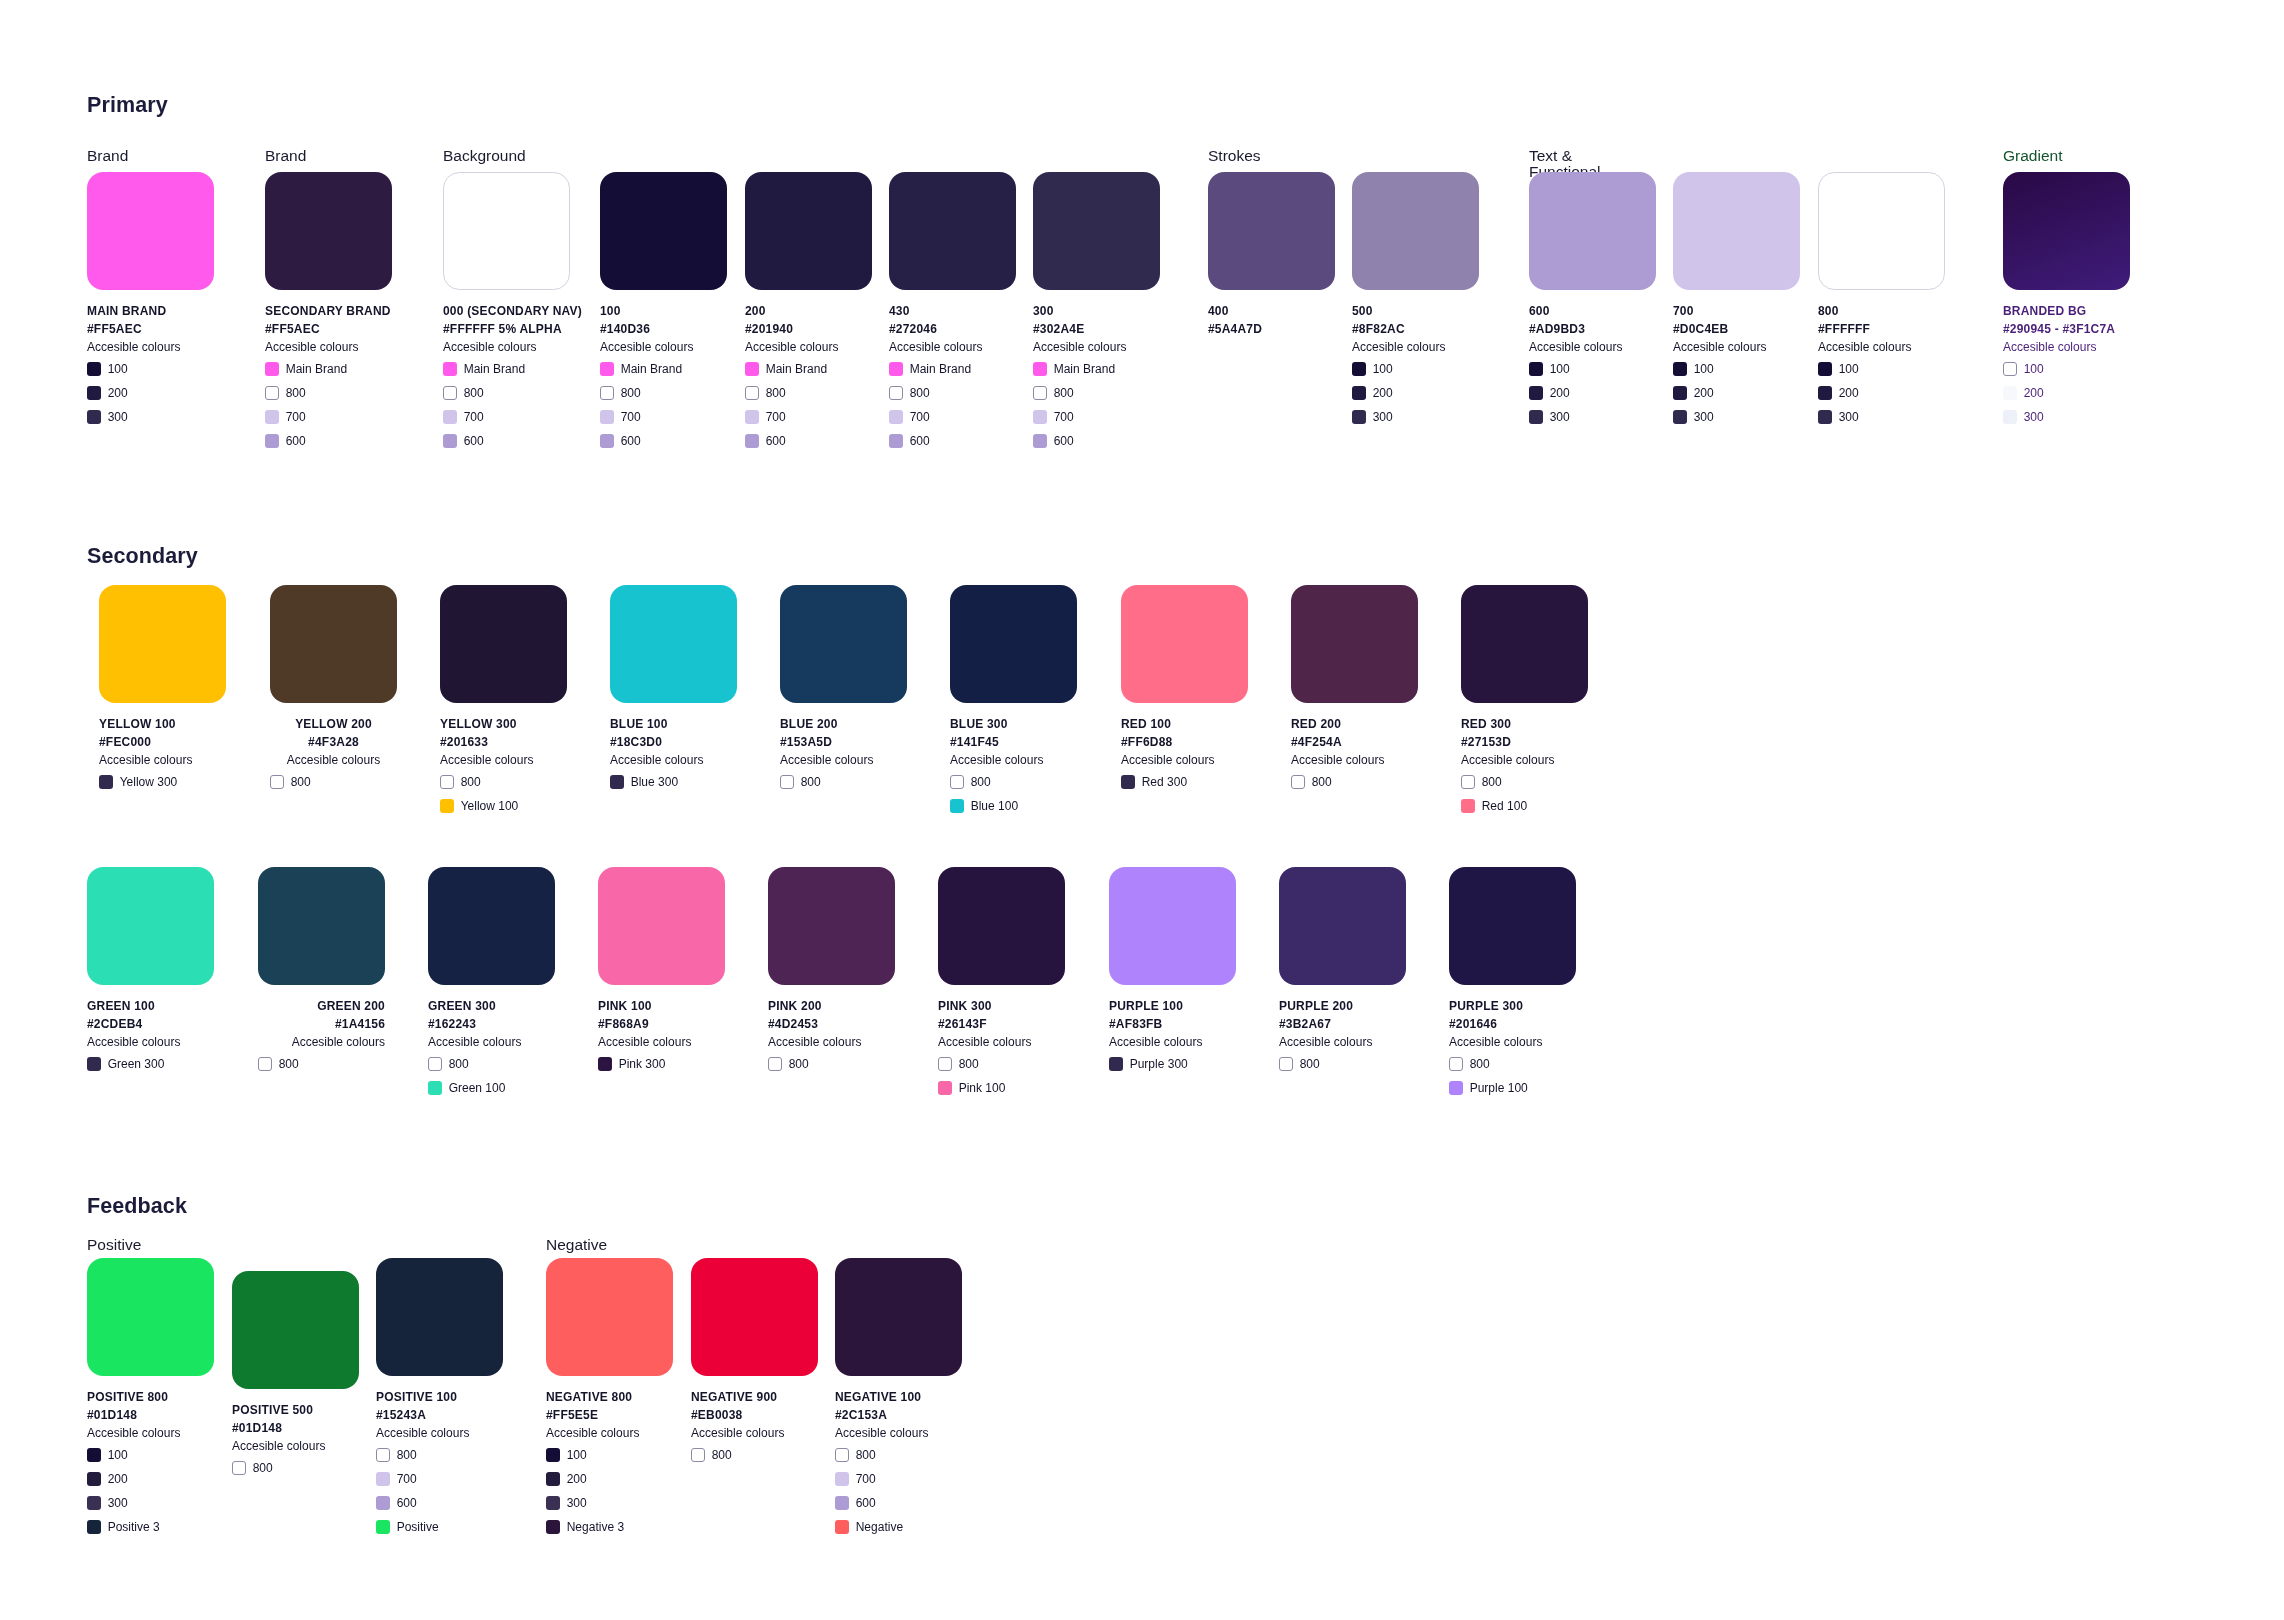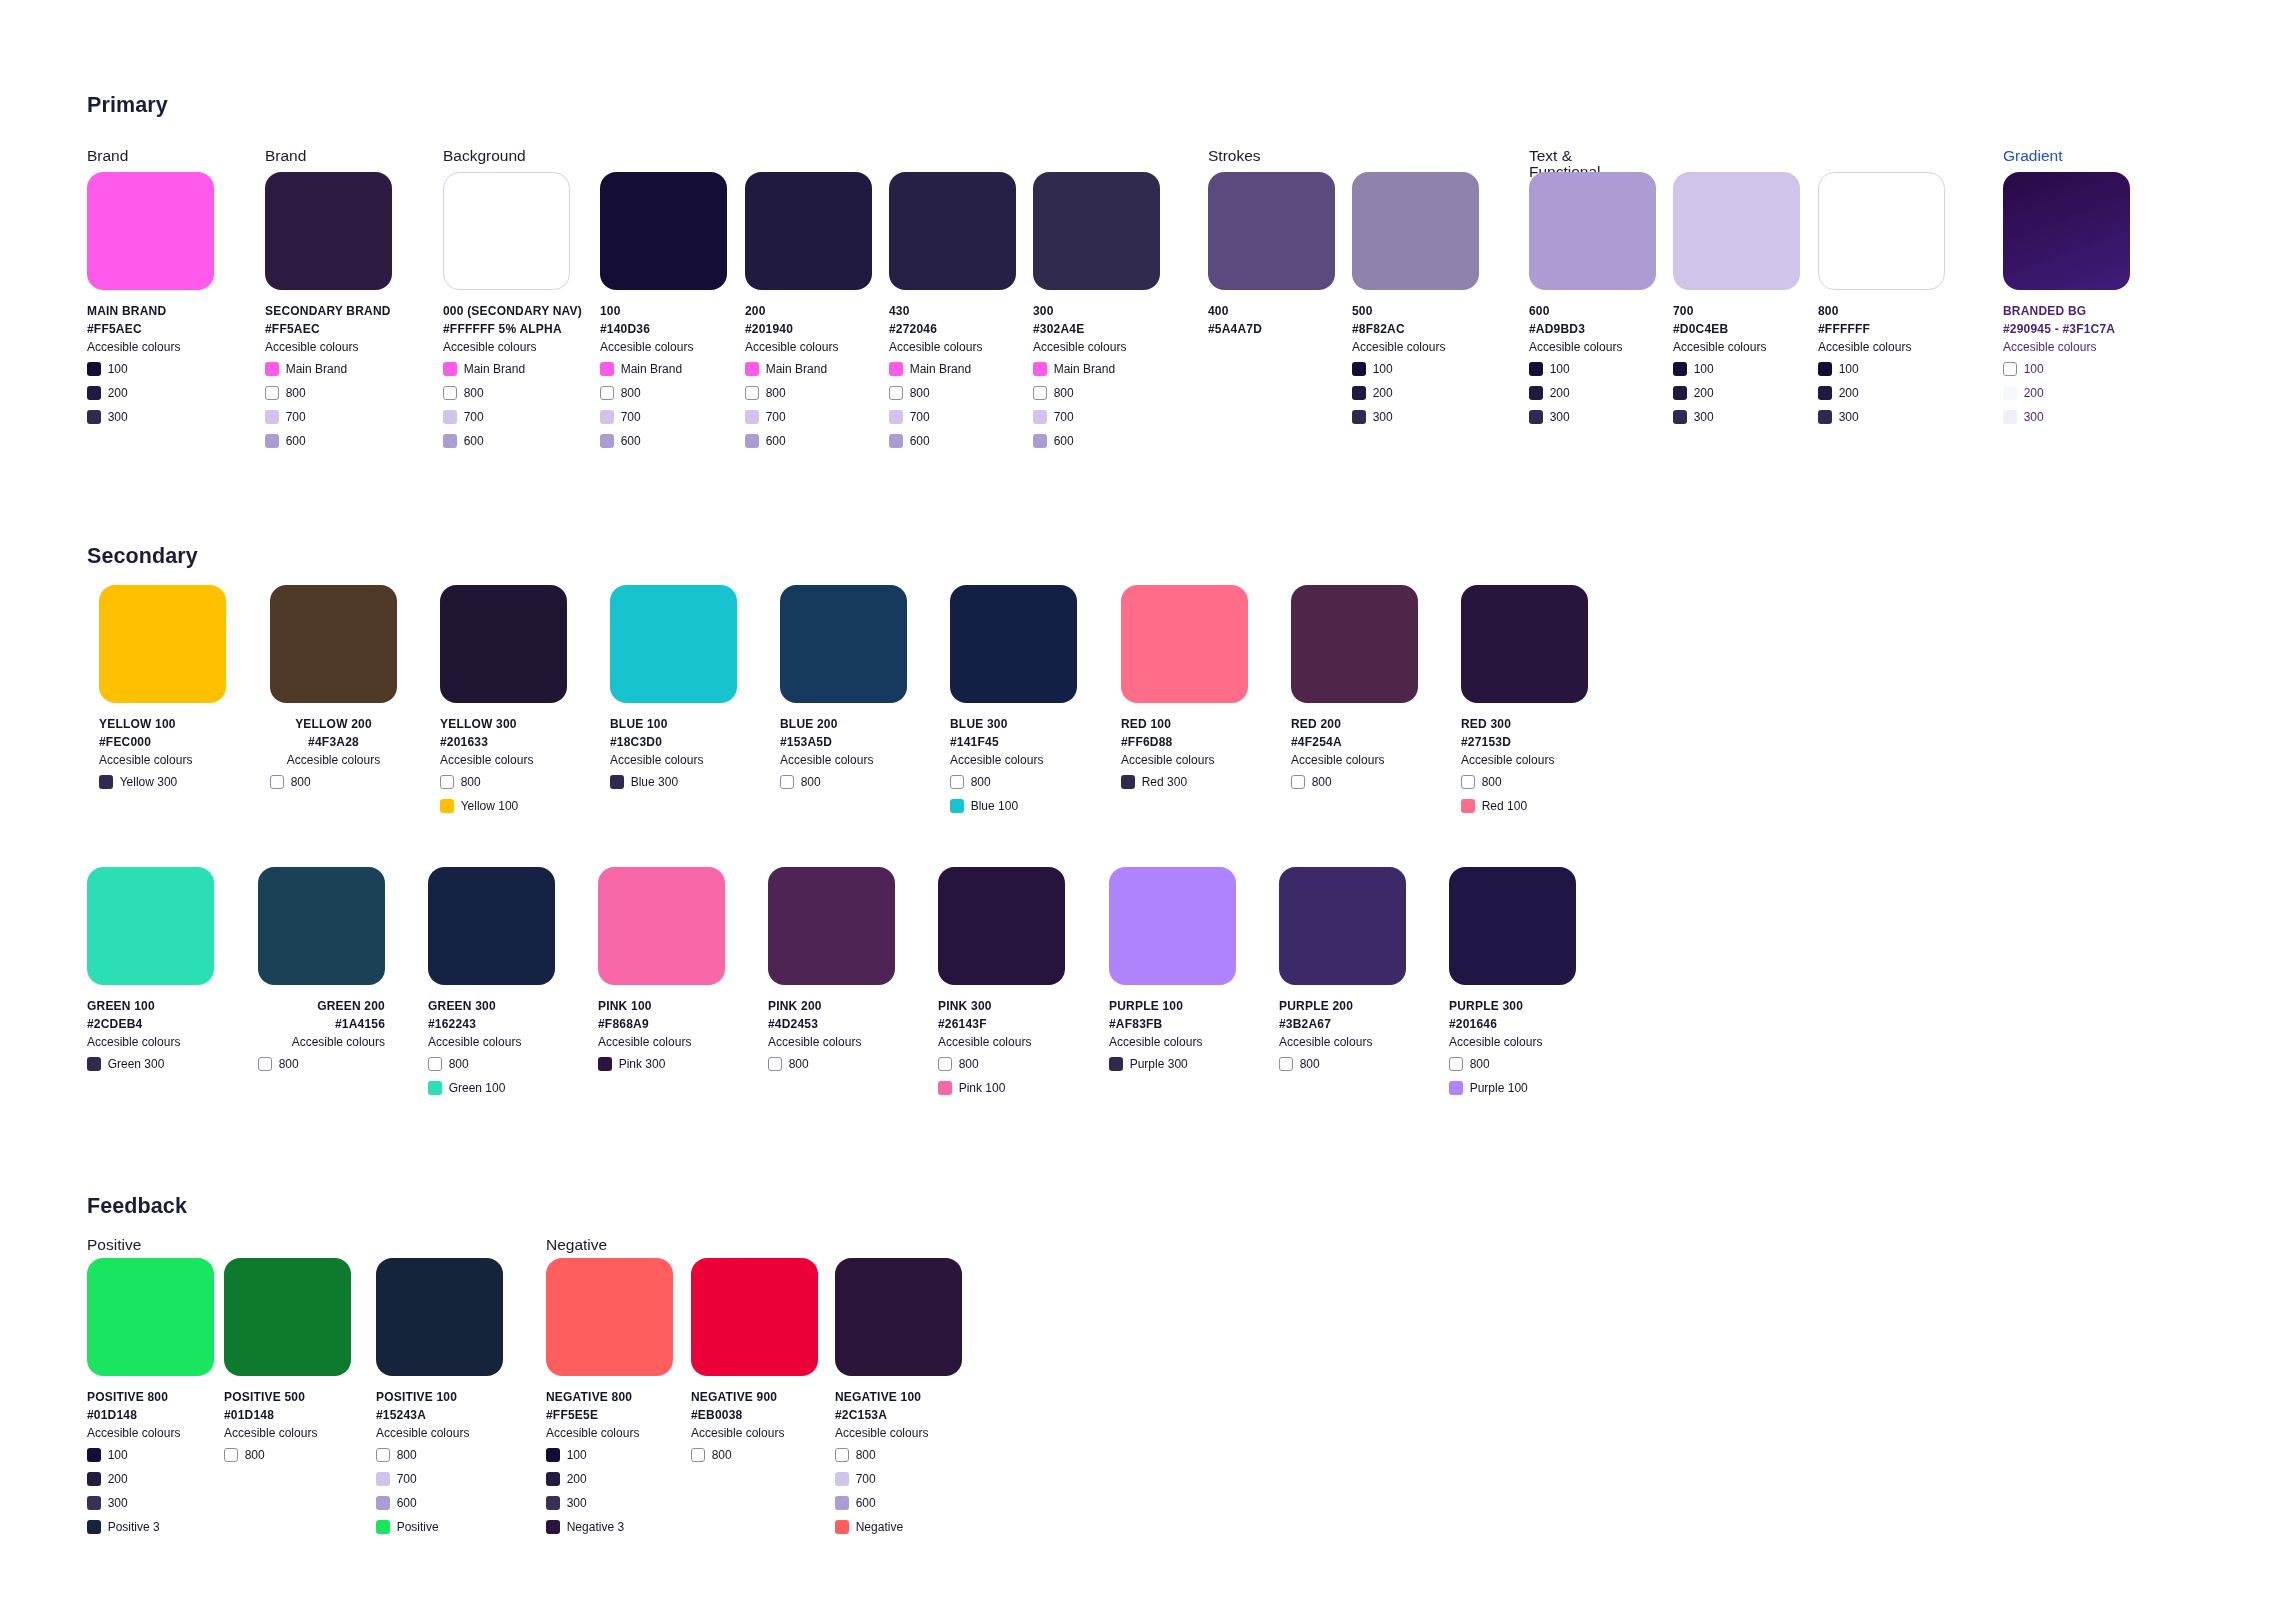--- a/index.html
+++ b/index.html
@@ -117,21 +117,21 @@
 
   <div class="section" style="left:87px; top:93px;">
     <div class="section-title">Primary</div>
   </div>
   <div class="section" style="left:0; top:148px;">
     <div class="group-label" style="position:absolute;left:87px;top:0;">Brand</div>
     <div class="group-label" style="position:absolute;left:265px;top:0;">Brand</div>
     <div class="group-label" style="position:absolute;left:443px;top:0;">Background</div>
     <div class="group-label" style="position:absolute;left:1208px;top:0;">Strokes</div>
     <div class="group-label" style="position:absolute;left:1529px;top:0;">Text &amp; Functional Icons</div>
-    <div class="group-label gradient-label" style="position:absolute;left:2003px;top:0;color:#1d4ed8;">Gradient</div>
+    <div class="group-label gradient-label" style="position:absolute;left:2003px;top:0;color:#14532d;">Gradient</div>
   </div>
   <div class="cols" id="primary-cols" style="position:absolute;left:0;top:172px;height:311px;width:1918px;">
       <div class="col" style="left: 87px;">
         <div class="swatch" style="background: rgb(255, 90, 236);"></div>
         <div class="sw-name">MAIN BRAND</div>
         <div class="sw-hex">#FF5AEC</div>
         <div class="sw-acc">Accesible colours</div>
         <div class="chip-row">
           <span class="chip" style="background: rgb(20, 13, 54);"></span>
           <span class="chip-label">100</span>
@@ -609,21 +609,21 @@
         </div>
         <div class="chip-row">
           <span class="chip" style="background: rgb(58, 48, 84);"></span>
           <span class="chip-label">300</span>
         </div>
         <div class="chip-row">
           <span class="chip" style="background: rgb(21, 36, 58);"></span>
           <span class="chip-label">Positive 3</span>
         </div>
       </div>
-      <div class="col" style="left: 224px;">
+      <div class="col" style="left: 232px; margin-top: 13px;">
         <div class="swatch" style="background: rgb(13, 122, 46);"></div>
         <div class="sw-name">POSITIVE 500</div>
         <div class="sw-hex">#01D148</div>
         <div class="sw-acc">Accesible colours</div>
         <div class="chip-row">
           <span class="chip bordered" style="background: rgb(255, 255, 255);"></span>
           <span class="chip-label">800</span>
         </div>
       </div>
       <div class="col" style="left: 376px;">

